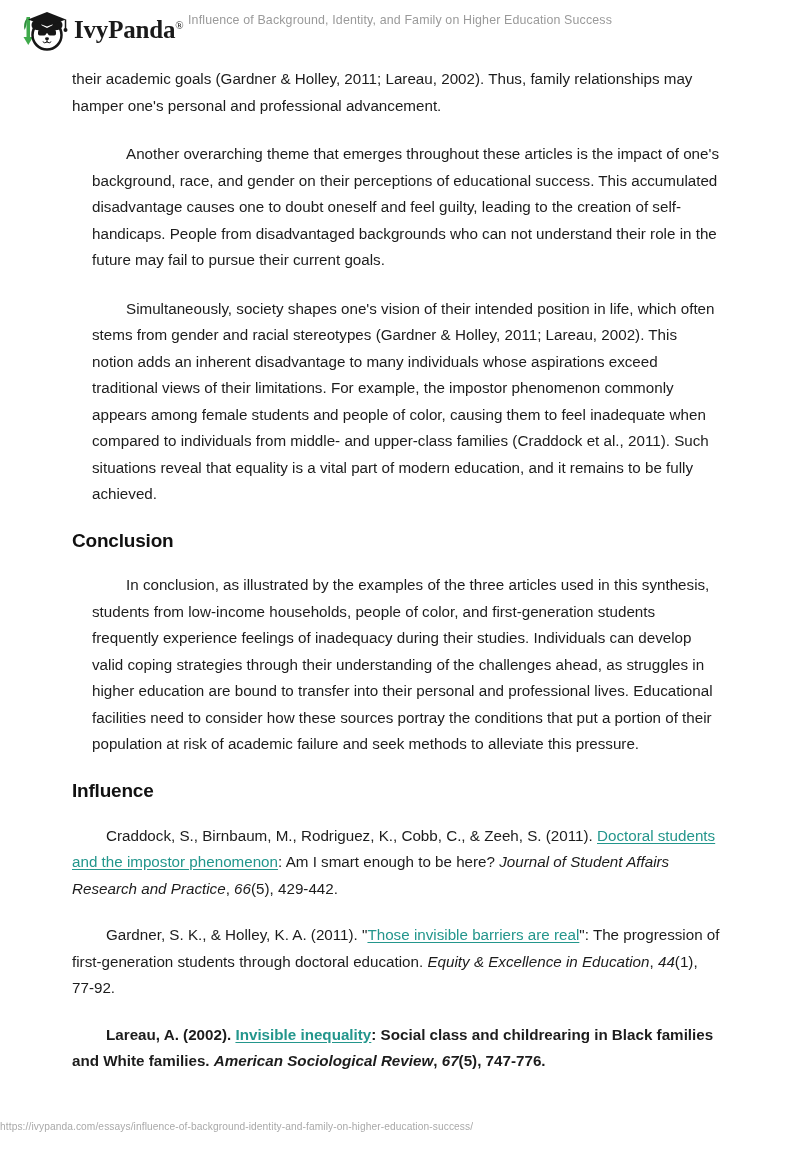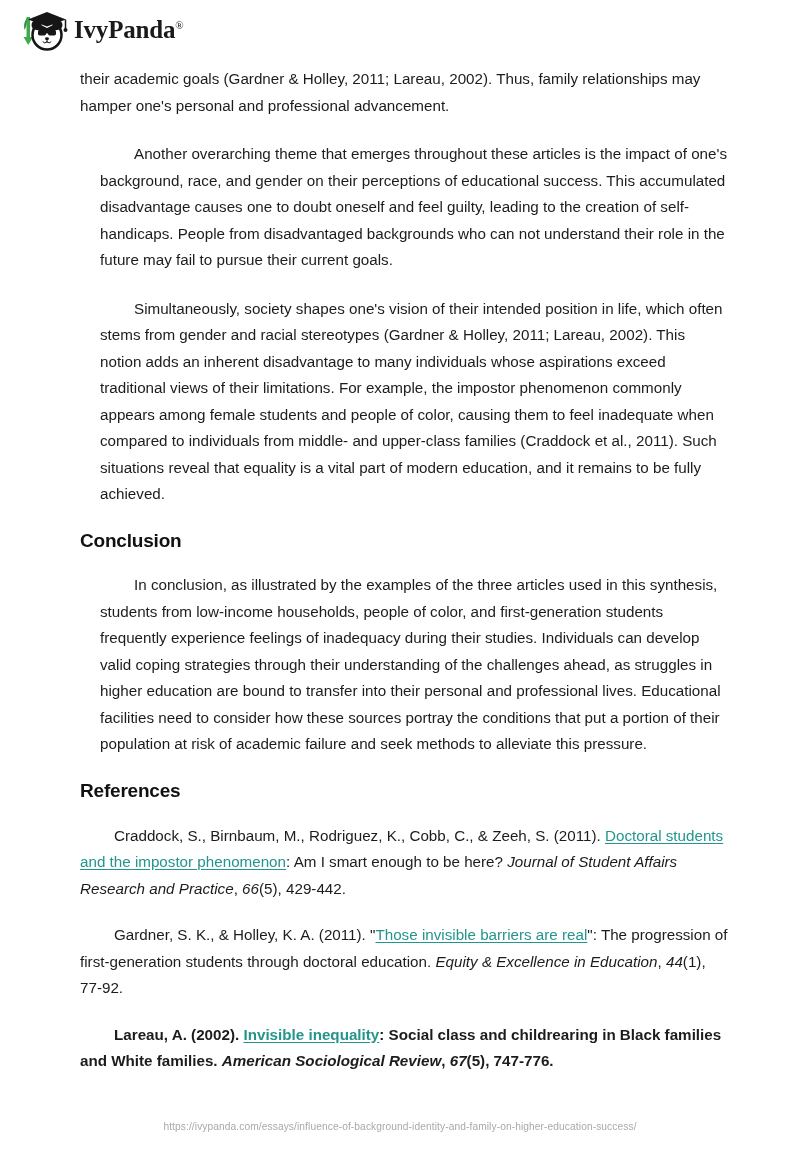--- a/index.html
+++ b/index.html
@@ -63,21 +63,21 @@
     text-align: center;
     font-size: 12.4px;
     color: #9a9a9a;
     letter-spacing: 0.15px;
     white-space: nowrap;
   }
 
   
   .doc {
     position: absolute;
-    left: 80px;
+    left: 72px;
     top: 66px;
     width: 650px;
   }
   .doc p {
     margin: 0 0 22px 0;
     font-size: 15.2px;
     line-height: 26.5px;
     text-align: left;
     color: #1c1c1c;
   }
@@ -106,21 +106,20 @@
     text-underline-offset: 2px;
   }
   em, .ital { font-style: italic; }
 
   
   .page-footer {
     position: absolute;
     left: 0;
     top: 1116px;
     width: 800px;
-    text-align: center;
   }
   .footer-url {
     font-size: 10.2px;
     color: #a9a9a9;
     letter-spacing: 0.1px;
     white-space: nowrap;
   }
 </style>
 </head>
 <body>
@@ -149,35 +148,36 @@
       <path d="M62 72 Q67 76 70 72" stroke="#161616" stroke-width="2" fill="none" stroke-linecap="round"></path>
 
       <path d="M62 12 L100 27 L62 41 L24 27 Z" fill="#161616"></path>
       <path d="M40 33 L40 47 Q62 58 84 47 L84 33 L62 44 Z" fill="#161616"></path>
       <path d="M99 27 L99 46" stroke="#161616" stroke-width="3"></path>
       <circle cx="99" cy="48" r="4" fill="#161616"></circle>
     </svg>
     <span class="brand-wordmark"><span>IvyPanda</span><span class="reg">®</span></span>
   </div>
 
+  <div class="header-title">Influence of Background, Identity, and Family on Higher Education Success</div>
 </div>
 
 <div class="doc">
 
   <p>their academic goals (Gardner &amp; Holley, 2011; Lareau, 2002). Thus, family relationships may hamper one's personal and professional advancement.</p>
 
   <p class="indent">Another overarching theme that emerges throughout these articles is the impact of one's background, race, and gender on their perceptions of educational success. This accumulated disadvantage causes one to doubt oneself and feel guilty, leading to the creation of self-handicaps. People from disadvantaged backgrounds who can not understand their role in the future may fail to pursue their current goals.</p>
 
   <p class="indent">Simultaneously, society shapes one's vision of their intended position in life, which often stems from gender and racial stereotypes (Gardner &amp; Holley, 2011; Lareau, 2002). This notion adds an inherent disadvantage to many individuals whose aspirations exceed traditional views of their limitations. For example, the impostor phenomenon commonly appears among female students and people of color, causing them to feel inadequate when compared to individuals from middle- and upper-class families (Craddock et al., 2011). Such situations reveal that equality is a vital part of modern education, and it remains to be fully achieved.</p>
 
   <h2>Conclusion</h2>
 
   <p class="indent">In conclusion, as illustrated by the examples of the three articles used in this synthesis, students from low-income households, people of color, and first-generation students frequently experience feelings of inadequacy during their studies. Individuals can develop valid coping strategies through their understanding of the challenges ahead, as struggles in higher education are bound to transfer into their personal and professional lives. Educational facilities need to consider how these sources portray the conditions that put a portion of their population at risk of academic failure and seek methods to alleviate this pressure.</p>
 
-  <h2>References</h2>
+  <h2>Influence</h2>
 
   <div class="reference">
     <span>Craddock, S., Birnbaum, M., Rodriguez, K., Cobb, C., &amp; Zeeh, S. (2011). </span><a class="doclink" href="#">Doctoral students and the impostor phenomenon</a><span>: Am I smart enough to be here? </span><span class="ital">Journal of Student Affairs Research and Practice</span><span>, </span><span class="ital">66</span><span>(5), 429-442.</span>
   </div>
 
   <div class="reference">
     <span>Gardner, S. K., &amp; Holley, K. A. (2011). "</span><a class="doclink" href="#">Those invisible barriers are real</a><span>": The progression of first-generation students through doctoral education. </span><span class="ital">Equity &amp; Excellence in Education</span><span>, </span><span class="ital">44</span><span>(1), 77-92.</span>
   </div>
 
   <div class="reference last">

